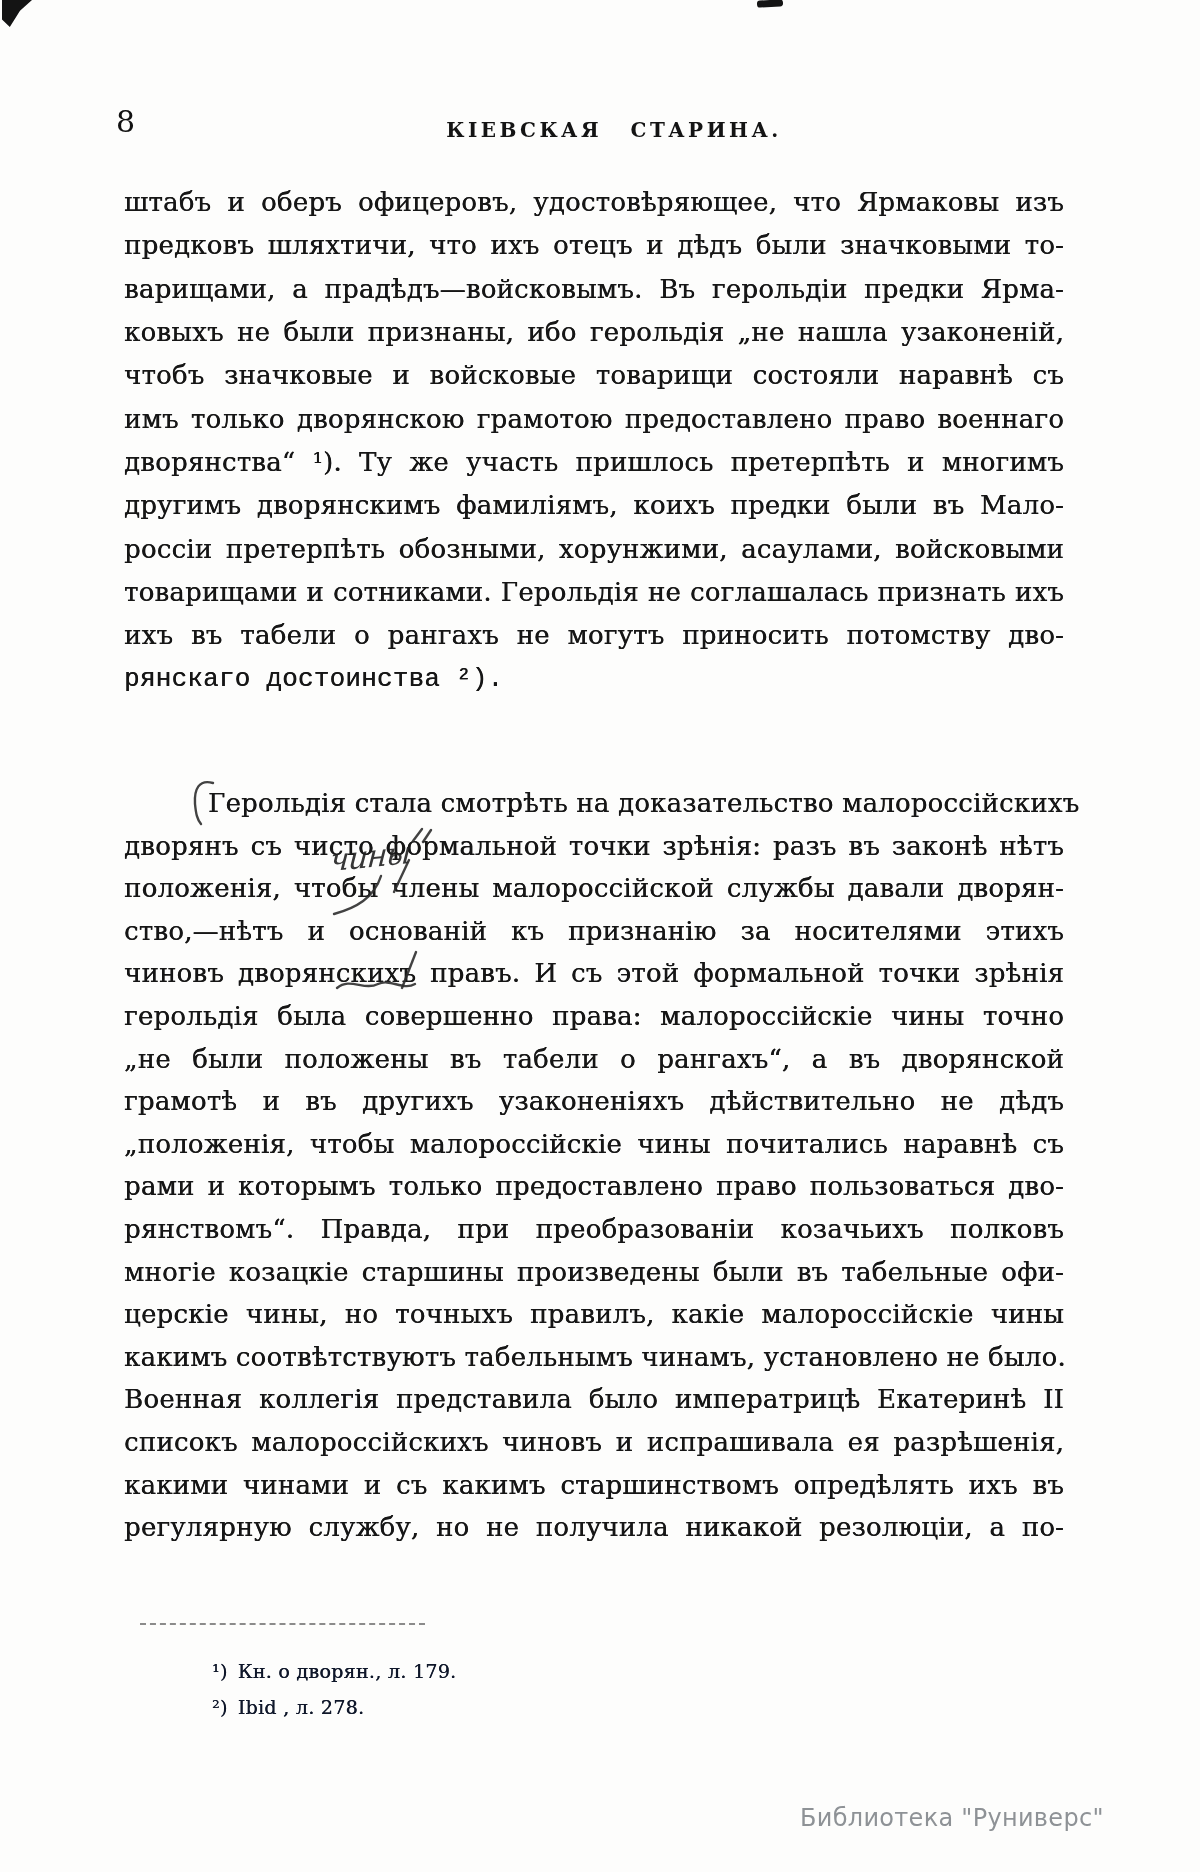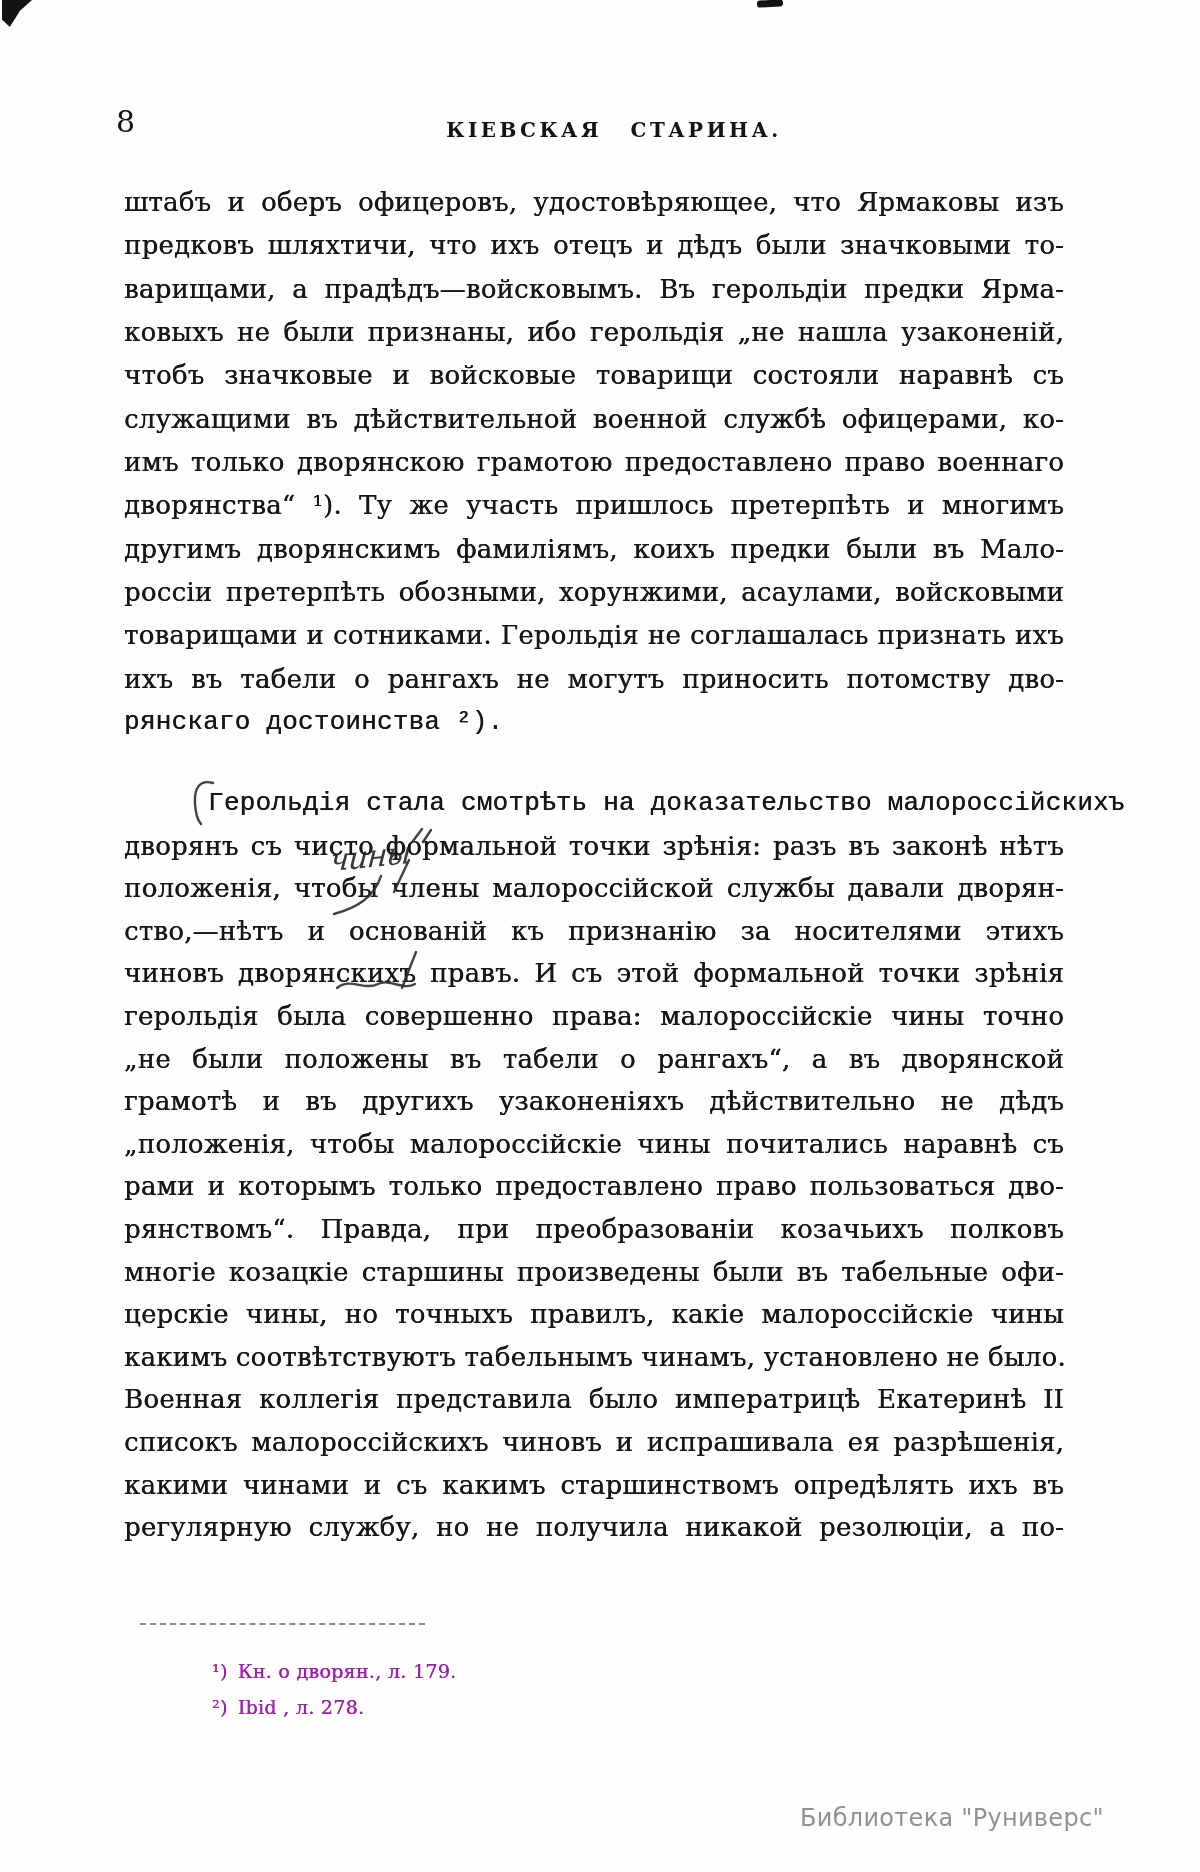--- a/index.html
+++ b/index.html
@@ -41,30 +41,30 @@
   .line{
     font-size:26px;color:#161616;
     text-align:justify;text-align-last:justify;
     white-space:nowrap; 
     text-shadow:0.35px 0 currentColor;
     letter-spacing:0.2px;
   }
   .para1 .line{line-height:43.35px;height:43.35px;}
   .para2 .line{line-height:42.6px;height:42.6px;}
   .line.lastline{text-align-last:left;font-family:Liberation Mono, monospace;}
-  .line.indent{padding-left:84px;font-family:Liberation Mono, monospace;}
+  .line.indent{padding-left:84px;}
 
   
   .fnrule{
     position:absolute;left:140px;top:1623px;width:285px;height:0;
     border-top:2.5px dashed #6f6f6f;opacity:0.8;
   }
   .footnote{
     position:absolute;left:212px;
-    font-size:19px;color:#a21caf;line-height:26px;
+    font-size:19px;color:#0f172a;line-height:26px;
     text-shadow:0.3px 0 currentColor;letter-spacing:0.3px;
   }
   .fn1{top:1658px;}
   .fn2{top:1694px;}
   .footnote .marker{margin-right:10px;}
 
   
   .hw-word{
     position:absolute;left:330px;top:838px;
     font-size:31px;font-style:italic;color:#222;
@@ -92,21 +92,20 @@
 
   <div class="pagenum">8</div>
   <div class="runhead">КІЕВСКАЯ СТАРИНА.</div>
 
   <div class="para para1">
     <div class="line">штабъ и оберъ офицеровъ, удостовѣряющее, что Ярмаковы изъ</div>
     <div class="line">предковъ шляхтичи, что ихъ отецъ и дѣдъ были значковыми то-</div>
     <div class="line">варищами, а прадѣдъ—войсковымъ. Въ герольдіи предки Ярма-</div>
     <div class="line">ковыхъ не были признаны, ибо герольдія „не нашла узаконеній,</div>
     <div class="line">чтобъ значковые и войсковые товарищи состояли наравнѣ съ</div>
-    <div class="line">служащими въ дѣйствительной военной службѣ офицерами, ко-</div>
     <div class="line">имъ только дворянскою грамотою предоставлено право военнаго</div>
     <div class="line">дворянства“ ¹). Ту же участь пришлось претерпѣть и многимъ</div>
     <div class="line">другимъ дворянскимъ фамиліямъ, коихъ предки были въ Мало-</div>
     <div class="line">россіи претерпѣть обозными, хорунжими, асаулами, войсковыми</div>
     <div class="line">товарищами и сотниками. Герольдія не соглашалась признать ихъ</div>
     <div class="line">ихъ въ табели о рангахъ не могутъ приносить потомству дво-</div>
     <div class="line lastline">рянскаго достоинства ²).</div>
   </div>
 
   <div class="para para2">

